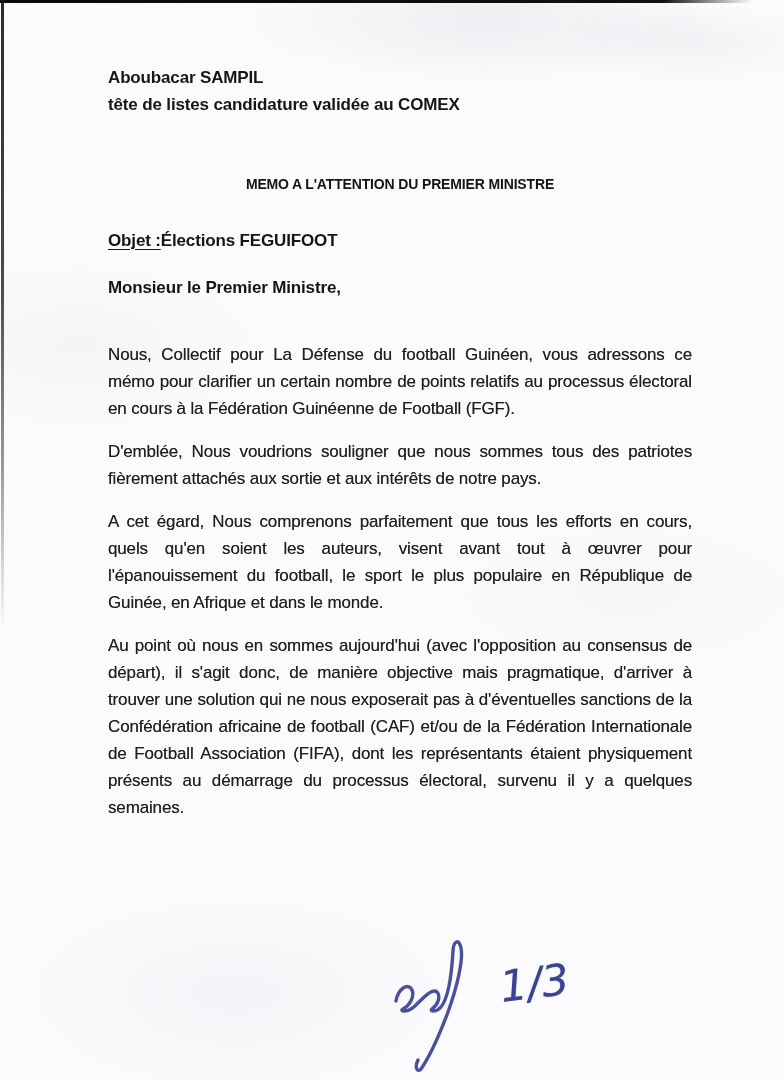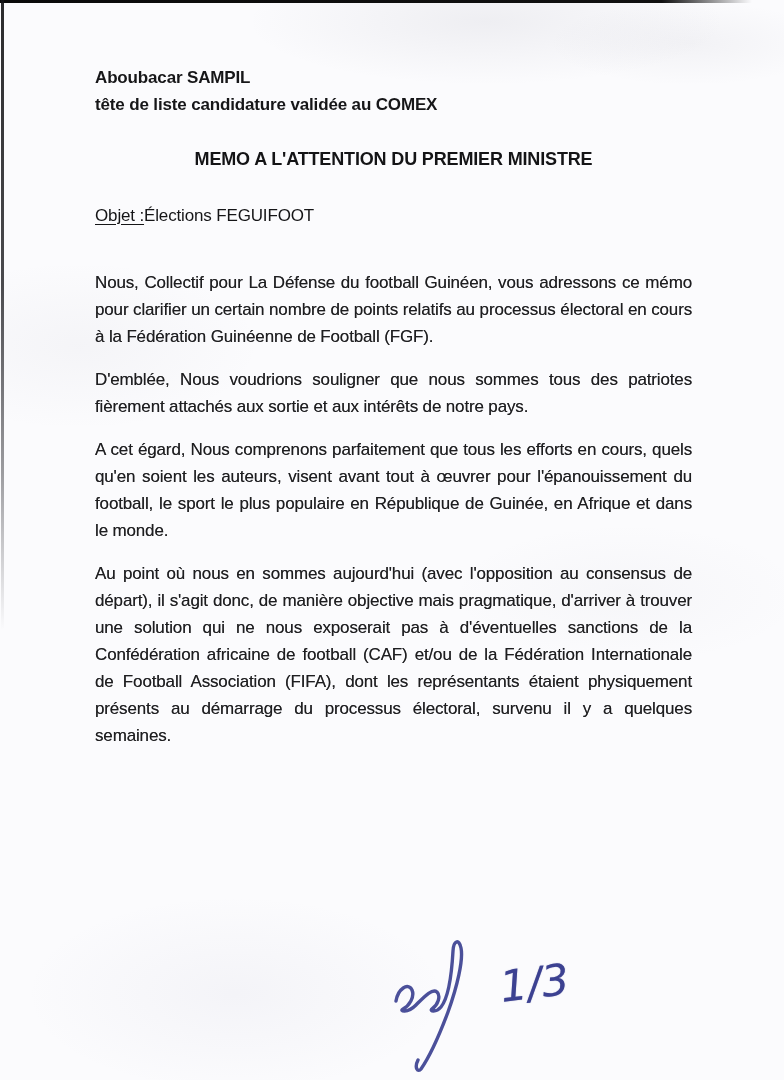--- a/index.html
+++ b/index.html
@@ -26,34 +26,34 @@
     position: absolute; left: 0; top: 0; height: 3px; width: 752px;
     background: linear-gradient(to right, #0a0a0a 0%, #111 88%, rgba(17,17,17,0) 100%);
   }
   .scan-left {
     position: absolute; left: 1px; top: 0; width: 3px; height: 630px;
     background: linear-gradient(to bottom,
       rgba(20,20,22,0.9) 0%, rgba(30,30,34,0.8) 45%,
       rgba(40,40,46,0.45) 75%, rgba(60,60,70,0) 100%);
   }
   .content {
-    position: absolute; left: 0; top: 0; right: 0;
+    position: absolute; left: 13px; top: 0; right: 0;
     padding: 64px 92px 0 95px;
     letter-spacing: -0.15px;
   }
   .sender div {
     font-size: 17px; line-height: 27px; font-weight: bold; color: #161618;
   }
   .title {
-    margin: 28px 0 0; text-align: center;
-    font-size: 18px; line-height: 27px; font-weight: bold; color: #141416;
+    margin: 53px 0 0; text-align: center;
+    font-size: 14px; line-height: 27px; font-weight: bold; color: #141416;
   }
   .subject {
     margin: 29px 0 0;
-    font-size: 17px; line-height: 27px; font-weight: normal; color: #151517;
+    font-size: 17px; line-height: 27px; font-weight: bold; color: #151517;
   }
   .subject .label { text-decoration: underline; text-underline-offset: 3px; }
   .salutation {
     margin: 20px 0 0;
     font-size: 17px; line-height: 27px; font-weight: bold; color: #151517;
   }
   .memo-body { margin: 40px 0 0; }
   .memo-body p {
     margin: 0 0 16px;
     font-size: 17px; line-height: 27px;
@@ -76,27 +76,28 @@
 </head>
 <body>
 
 <div class="page">
   <div class="scan-top"></div>
   <div class="scan-left"></div>
 
   <div class="content">
     <div class="sender">
       <div>Aboubacar SAMPIL</div>
-      <div>tête de liste candidature validée au COMEX</div>
+      <div>tête de listes candidature validée au COMEX</div>
     </div>
 
     <div class="title">MEMO A L'ATTENTION DU PREMIER MINISTRE</div>
 
     <div class="subject"><span class="label">Objet :</span><span>Élections FEGUIFOOT</span></div>
 
+    <div class="salutation">Monsieur le Premier Ministre,</div>
 
     <div class="memo-body">
       <p>Nous, Collectif pour La Défense du football Guinéen, vous adressons ce mémo pour clarifier un certain nombre de points relatifs au processus électoral en cours à la Fédération Guinéenne de Football (FGF).</p>
       <p>D'emblée, Nous voudrions souligner que nous sommes tous des patriotes fièrement attachés aux sortie et aux intérêts de notre pays.</p>
       <p>A cet égard, Nous comprenons parfaitement que tous les efforts en cours, quels qu'en soient les auteurs, visent avant tout à œuvrer pour l'épanouissement du football, le sport le plus populaire en République de Guinée, en Afrique et dans le monde.</p>
       <p>Au point où nous en sommes aujourd'hui (avec l'opposition au consensus de départ), il s'agit donc, de manière objective mais pragmatique, d'arriver à trouver une solution qui ne nous exposerait pas à d'éventuelles sanctions de la Confédération africaine de football (CAF) et/ou de la Fédération Internationale de Football Association (FIFA), dont les représentants étaient physiquement présents au démarrage du processus électoral, survenu il y a quelques semaines.</p>
     </div>
   </div>
 
   <svg class="signature" viewBox="0 0 115 142" fill="none" xmlns="http://www.w3.org/2000/svg">

